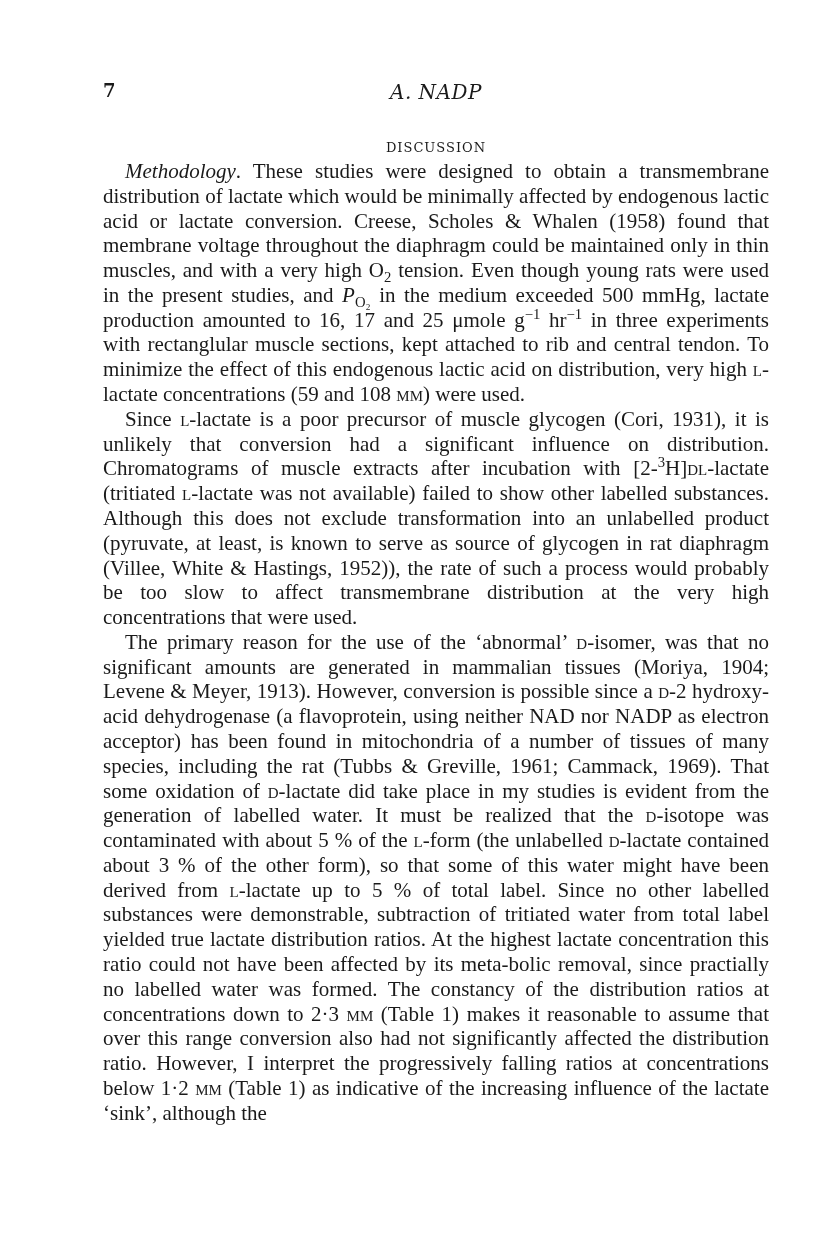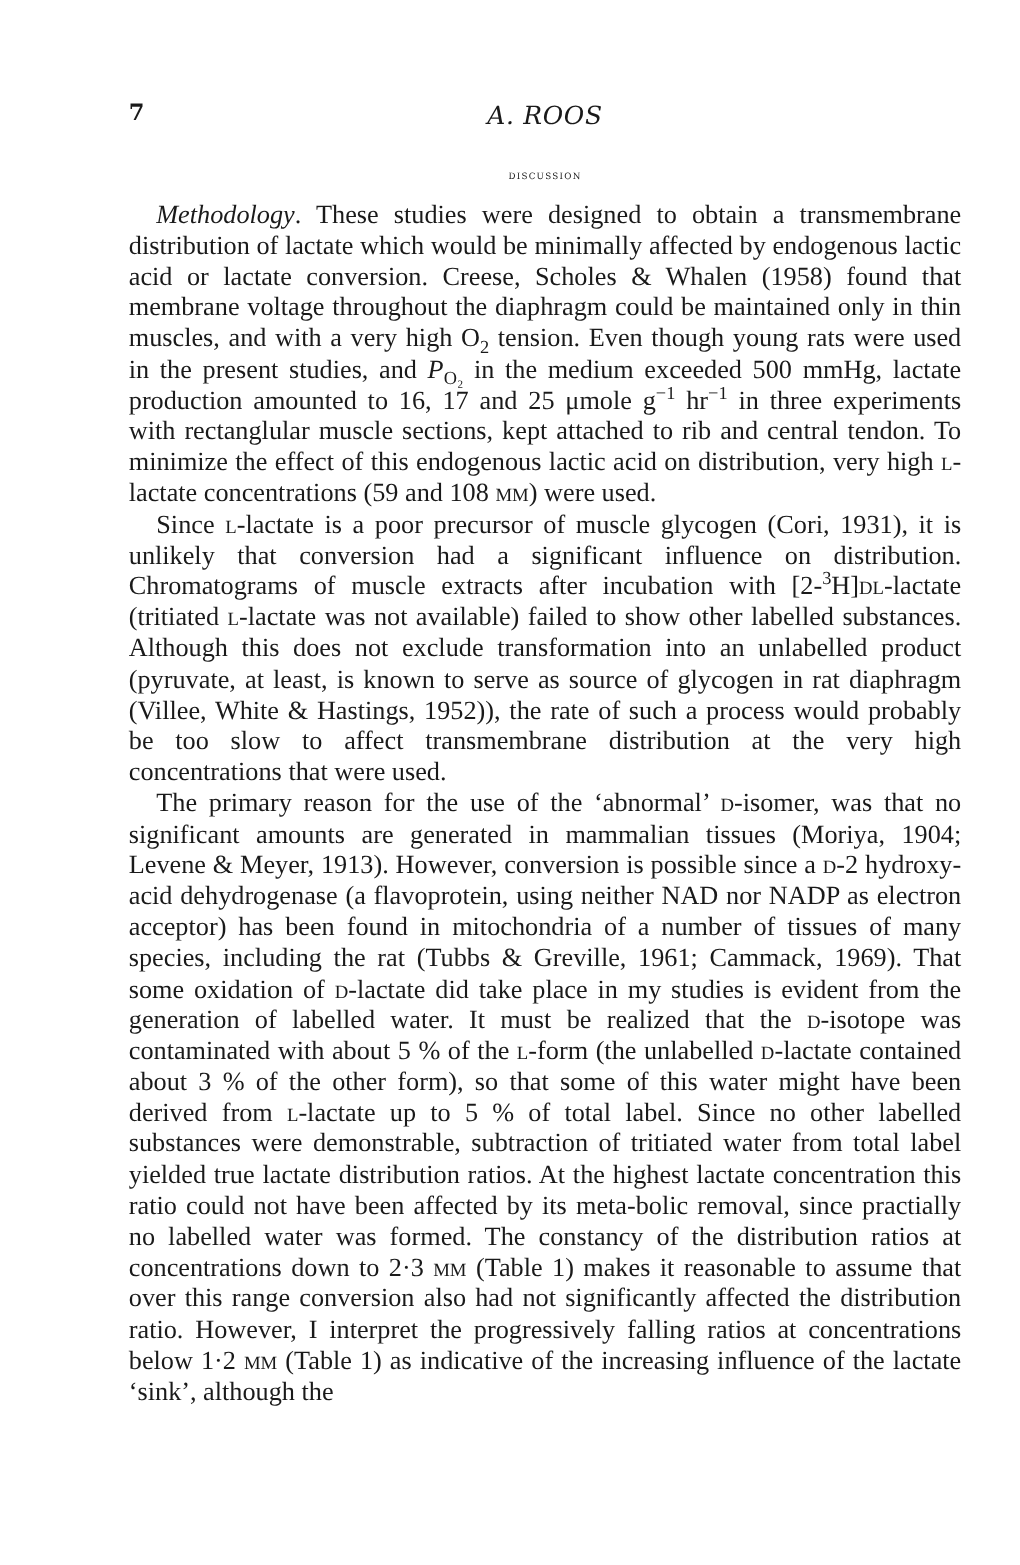--- a/index.html
+++ b/index.html
@@ -4,35 +4,35 @@
 <style>
   html, body { margin: 0; padding: 0; background: #ffffff; }
   body { width: 816px; height: 1252px; position: relative; overflow: hidden; color: #1a1a1a;
          font-family: "DejaVu Serif", "Liberation Serif", serif; }
   .page { position: absolute; left: 103px; top: 0; width: 666px; }
   .running-head { position: absolute; top: 80px; left: 0; width: 666px; height: 24px; }
   .page-number { position: absolute; left: 0; top: 0; font-weight: bold; font-size: 18px; }
   .running-author { position: absolute; left: 0; width: 666px; text-align: center; top: 0;
                     font-style: italic; font-size: 20px; letter-spacing: 0.5px; }
   .section-heading { position: absolute; top: 135px; left: 0; width: 666px; text-align: center;
-                     font-size: 10px; letter-spacing: 1px; font-variant: small-caps; text-transform: lowercase; }
+                     font-size: 18px; letter-spacing: 1px; font-variant: small-caps; text-transform: lowercase; }
   .body { position: absolute; top: 159px; left: 0; width: 666px; font-size: 21px; line-height: 24.78px;
           text-align: justify; font-family: "Liberation Serif", "DejaVu Serif", serif; }
   .body p { margin: 0; text-indent: 22px; }
   .sc { font-variant: small-caps; }
   .run-in { font-style: italic; }
   sub, sup { font-size: 70%; line-height: 0; }
 </style>
 </head>
 <body>
 
 <div class="page">
   <div class="running-head">
     <span class="page-number">7</span>
-    <span class="running-author">A. ROOS</span>
+    <span class="running-author">A. NADP</span>
   </div>
   <div class="section-heading">DISCUSSION</div>
   <div class="body">
     <p><span class="run-in">Methodology</span><span>. These studies were designed to obtain a transmembrane distribution of lactate which would be minimally affected by endogenous lactic acid or lactate conversion. Creese, Scholes &amp; Whalen (1958) found that membrane voltage throughout the diaphragm could be maintained only in thin muscles, and with a very high O</span><sub>2</sub><span> tension. Even though young rats were used in the present studies, and </span><span style="font-style: italic;">P</span><sub>O₂</sub><span> in the medium exceeded 500&nbsp;mmHg, lactate production amounted to 16, 17 and 25 μmole g</span><sup>−1</sup><span> hr</span><sup>−1</sup><span> in three experiments with rectanglular muscle sections, kept attached to rib and central tendon. To minimize the effect of this endogenous lactic acid on distribution, very high </span><span class="sc">l</span><span>-lactate concentrations (59 and 108&nbsp;</span><span class="sc">mm</span><span>) were used.</span></p>
     <p><span>Since </span><span class="sc">l</span><span>-lactate is a poor precursor of muscle glycogen (Cori, 1931), it is unlikely that conversion had a significant influence on distribution. Chromatograms of muscle extracts after incubation with [2-</span><sup>3</sup><span>H]</span><span class="sc">dl</span><span>-lactate (tritiated </span><span class="sc">l</span><span>-lactate was not available) failed to show other labelled substances. Although this does not exclude transformation into an unlabelled product (pyruvate, at least, is known to serve as source of glycogen in rat diaphragm (Villee, White &amp; Hastings, 1952)), the rate of such a process would probably be too slow to affect transmembrane distribution at the very high concentrations that were used.</span></p>
     <p><span>The primary reason for the use of the ‘abnormal’ </span><span class="sc">d</span><span>-isomer, was that no significant amounts are generated in mammalian tissues (Moriya, 1904; Levene &amp; Meyer, 1913). However, conversion is possible since a </span><span class="sc">d</span><span>-2 hydroxy-acid dehydrogenase (a flavoprotein, using neither NAD nor NADP as electron acceptor) has been found in mitochondria of a number of tissues of many species, including the rat (Tubbs &amp; Greville, 1961; Cammack, 1969). That some oxidation of </span><span class="sc">d</span><span>-lactate did take place in my studies is evident from the generation of labelled water. It must be realized that the </span><span class="sc">d</span><span>-isotope was contaminated with about 5&nbsp;% of the </span><span class="sc">l</span><span>-form (the unlabelled </span><span class="sc">d</span><span>-lactate contained about 3&nbsp;% of the other form), so that some of this water might have been derived from </span><span class="sc">l</span><span>-lactate up to 5&nbsp;% of total label. Since no other labelled substances were demonstrable, subtraction of tritiated water from total label yielded true lactate distribution ratios. At the highest lactate concentration this ratio could not have been affected by its meta-bolic removal, since practially no labelled water was formed. The constancy of the distribution ratios at concentrations down to 2·3&nbsp;</span><span class="sc">mm</span><span> (Table 1) makes it reasonable to assume that over this range conversion also had not significantly affected the distribution ratio. However, I interpret the progressively falling ratios at concentrations below 1·2&nbsp;</span><span class="sc">mm</span><span> (Table 1) as indicative of the increasing influence of the lactate ‘sink’, although the</span></p>
   </div>
 </div>
 
 </body></html>

